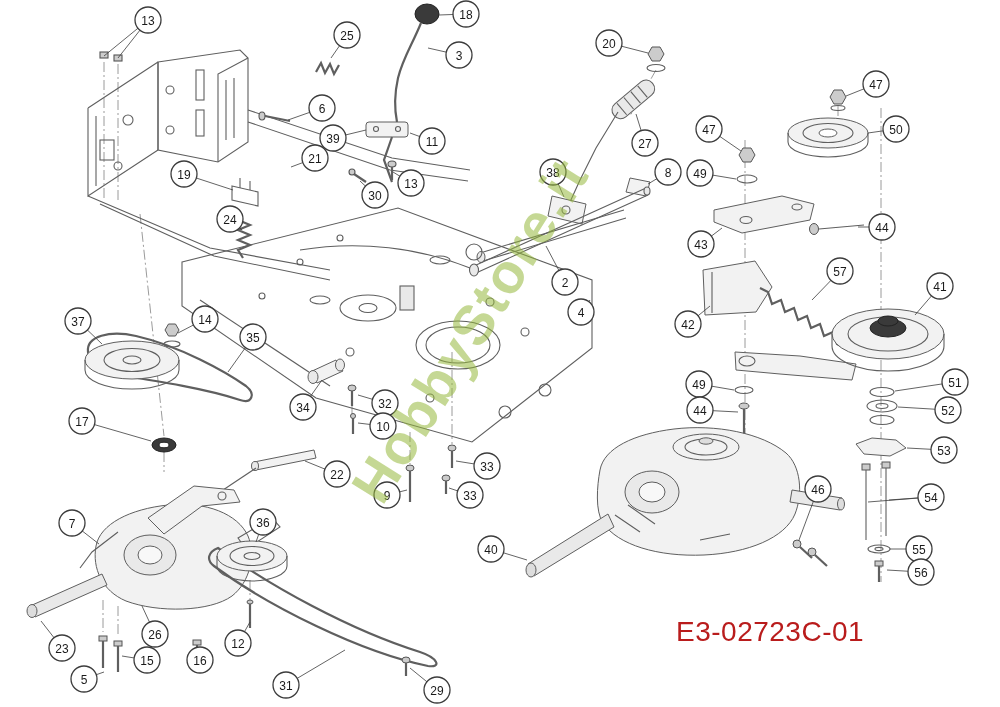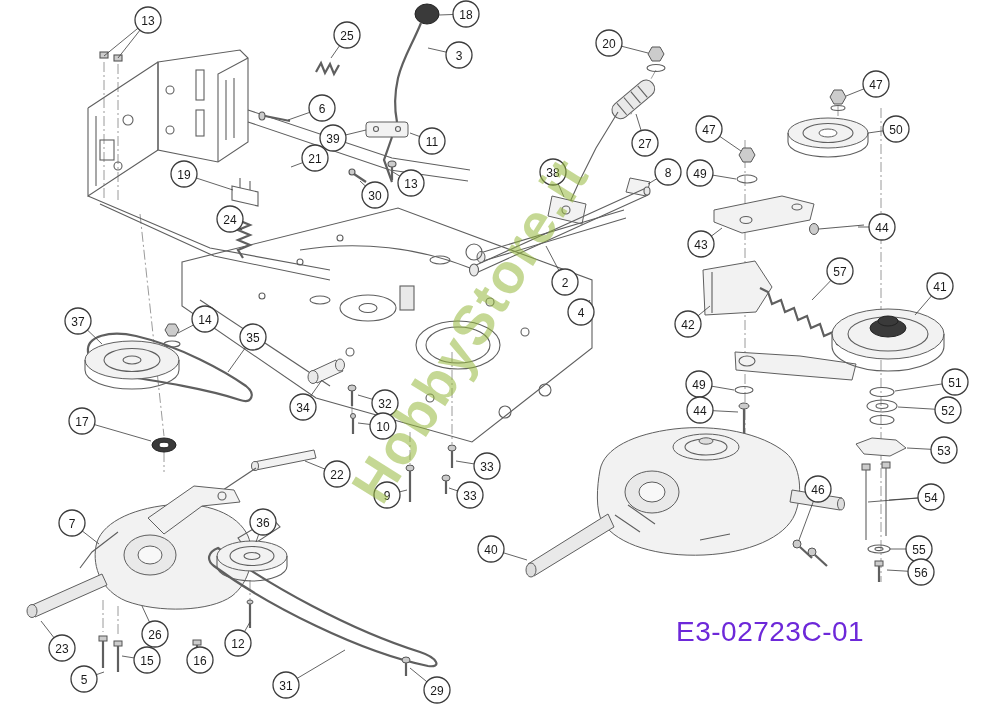--- a/index.html
+++ b/index.html
@@ -16,21 +16,21 @@
   .balloon{fill:#ffffff;stroke:#3c3c3c;stroke-width:1.3;}
   .leader{stroke:#3c3c3c;stroke-width:0.8;}
   .balloon-num{font:12px "Liberation Sans",sans-serif;fill:#1a1a1a;
                text-anchor:middle;dominant-baseline:central;}
   .watermark{position:absolute;left:470px;top:330px;
              transform:translate(-50%,-50%) rotate(-58deg);
              font:bold 56px "Liberation Sans",sans-serif;
              color:rgba(150,184,60,0.55);letter-spacing:2px;white-space:nowrap;
              pointer-events:none;z-index:5;}
   .part-code{position:absolute;left:676px;top:616px;
-             font:400 28px "Liberation Sans",sans-serif;color:#6d28d9;
+             font:400 28px "Liberation Sans",sans-serif;color:#b91c1c;
              letter-spacing:0.5px;z-index:4;}
 </style>
 </head>
 <body>
 
 <div id="root">
 
   <svg width="1000" height="707" viewBox="0 0 1000 707">
 
     <g class="axis">

